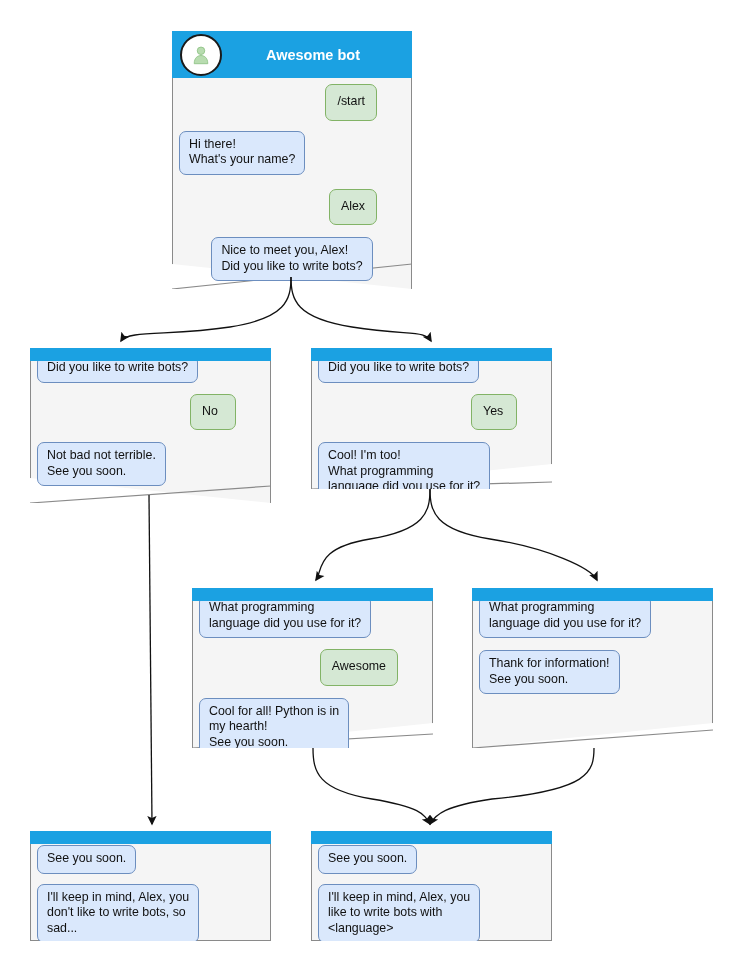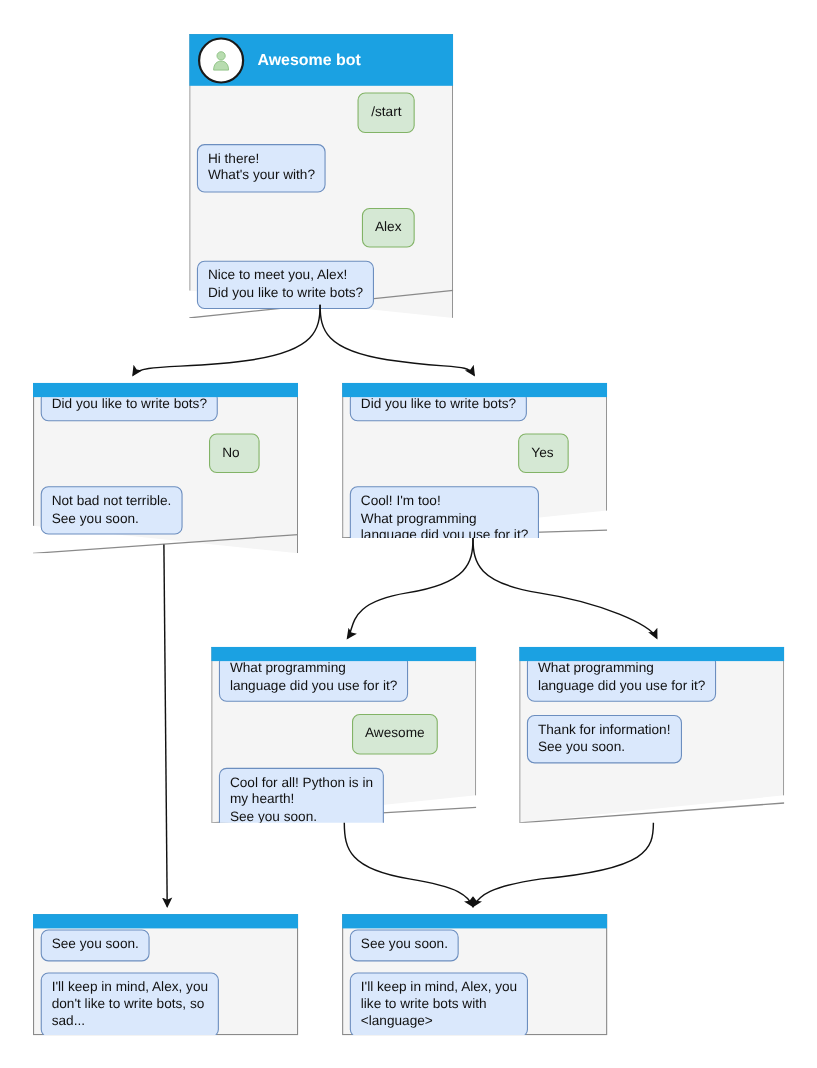--- a/index.html
+++ b/index.html
@@ -82,20 +82,21 @@
     width: 100%;
     background: #1ba1e2;
     box-sizing: border-box;
     display: flex;
     align-items: center;
     z-index: 3;
   }
   .titlebar.tall {
     height: 47px;
     padding-left: 8px;
+    gap: 32px;
   }
   .titlebar.thin {
     height: 13px;
   }
   .avatar {
     width: 38px;
     height: 38px;
     border-radius: 50%;
     background: #ffffff;
     border: 2px solid #1a1a1a;
@@ -187,26 +188,26 @@
           </svg>
         </div>
         <span class="bot-title">Awesome bot</span>
       </div>
       <div class="msgs" style="top:53px;">
         <div class="row user">
           <div class="bubble user">/start</div>
         </div>
         <div class="row bot">
           <div class="bubble bot">Hi there!
-What's your with?</div>
+What's your name?</div>
         </div>
         <div class="row user" style="margin-top:14px;">
           <div class="bubble user">Alex</div>
         </div>
-        <div class="row bot" style="margin-top:12px;">
+        <div class="row bot" style="margin-top:12px;justify-content:center;">
           <div class="bubble bot">Nice to meet you, Alex!
 Did you like to write bots?</div>
         </div>
       </div>
     </div>
   </div>
 
   <div class="card" style="left:30px; top:348px; width:241px; height:155px;">
     <div class="card-shape skew-right-down"></div>
     <svg class="card-slant-edge" viewBox="0 0 241 30" preserveAspectRatio="none">

